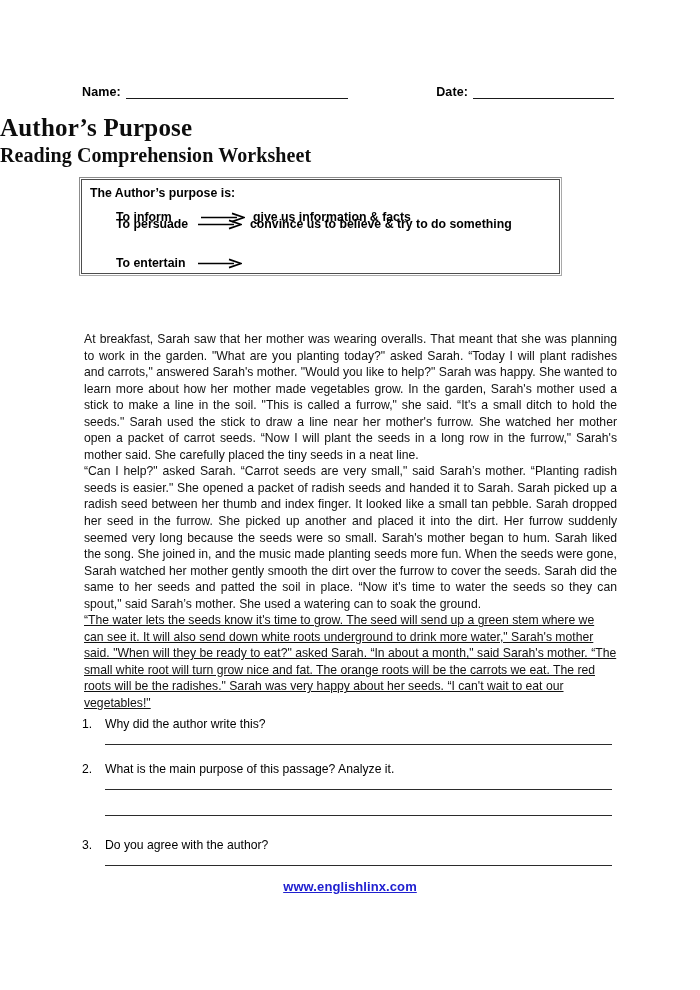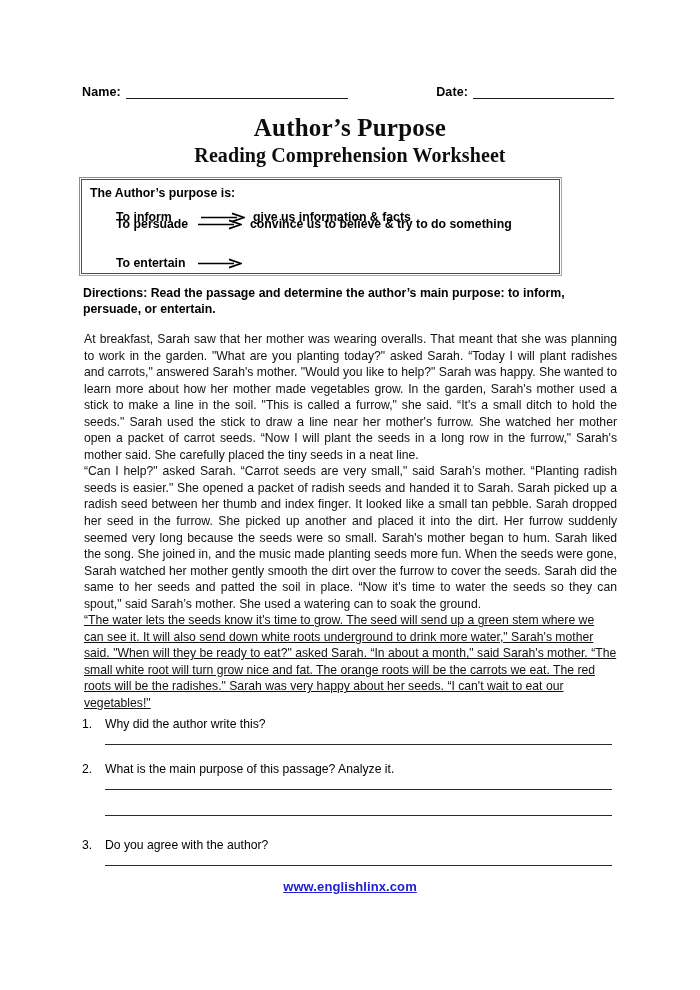--- a/index.html
+++ b/index.html
@@ -48,21 +48,21 @@
   }
   .nd-rule.name  { width: 222px; margin-left: 5px; }
   .nd-rule.date  { width: 141px; margin-left: 5px; }
   .nd-gap { flex: 1 1 auto; }
 
   
   .title-main, .title-sub {
     position: absolute;
     left: 0;
     width: 700px;
-    text-align: center;
+    text-align: left;
     font-family: "Liberation Serif", serif;
     font-weight: bold;
     color: #0d0d0d;
   }
   .title-main {
     top: 114px;
     font-size: 25px;
     line-height: 28px;
     letter-spacing: 0.2px;
   }
@@ -264,21 +264,20 @@
       <span class="pr-term t2">To entertain</span>
       <span class="arrow a2">
         <svg width="44" height="11" viewBox="0 0 44 11" aria-hidden="true">
           <line x1="0" y1="5.5" x2="36" y2="5.5" stroke="#000" stroke-width="1.7"></line>
           <polyline points="31,1.4 43,5.5 31,9.6" fill="none" stroke="#000" stroke-width="1.7"></polyline>
         </svg>
       </span>
     </div>
   </div>
 
-  <div class="directions">Directions: Read the passage and determine the author’s main purpose: to inform, persuade, or entertain.</div>
 
   <div class="passage">
     <p>At breakfast, Sarah saw that her mother was wearing overalls. That meant that she was planning to work in the garden. "What are you planting today?" asked Sarah. “Today I will plant radishes and carrots," answered Sarah's mother. "Would you like to help?" Sarah was happy. She wanted to learn more about how her mother made vegetables grow. In the garden, Sarah's mother used a stick to make a line in the soil. "This is called a furrow," she said. “It's a small ditch to hold the seeds." Sarah used the stick to draw a line near her mother's furrow. She watched her mother open a packet of carrot seeds. “Now I will plant the seeds in a long row in the furrow," Sarah's mother said. She carefully placed the tiny seeds in a neat line.</p>
     <p>“Can I help?" asked Sarah. “Carrot seeds are very small," said Sarah’s mother. “Planting radish seeds is easier." She opened a packet of radish seeds and handed it to Sarah. Sarah picked up a radish seed between her thumb and index finger. It looked like a small tan pebble. Sarah dropped her seed in the furrow. She picked up another and placed it into the dirt. Her furrow suddenly seemed very long because the seeds were so small. Sarah's mother began to hum. Sarah liked the song. She joined in, and the music made planting seeds more fun. When the seeds were gone, Sarah watched her mother gently smooth the dirt over the furrow to cover the seeds. Sarah did the same to her seeds and patted the soil in place. “Now it's time to water the seeds so they can spout," said Sarah’s mother. She used a watering can to soak the ground.</p>
     <p>“The water lets the seeds know it's time to grow. The seed will send up a green stem where we can see it. It will also send down white roots underground to drink more water," Sarah's mother said. "When will they be ready to eat?" asked Sarah. “In about a month," said Sarah's mother. “The small white root will turn grow nice and fat. The orange roots will be the carrots we eat. The red roots will be the radishes." Sarah was very happy about her seeds. “I can't wait to eat our vegetables!"</p>
   </div>
 
   <div class="questions">
 
     <div class="qitem">

